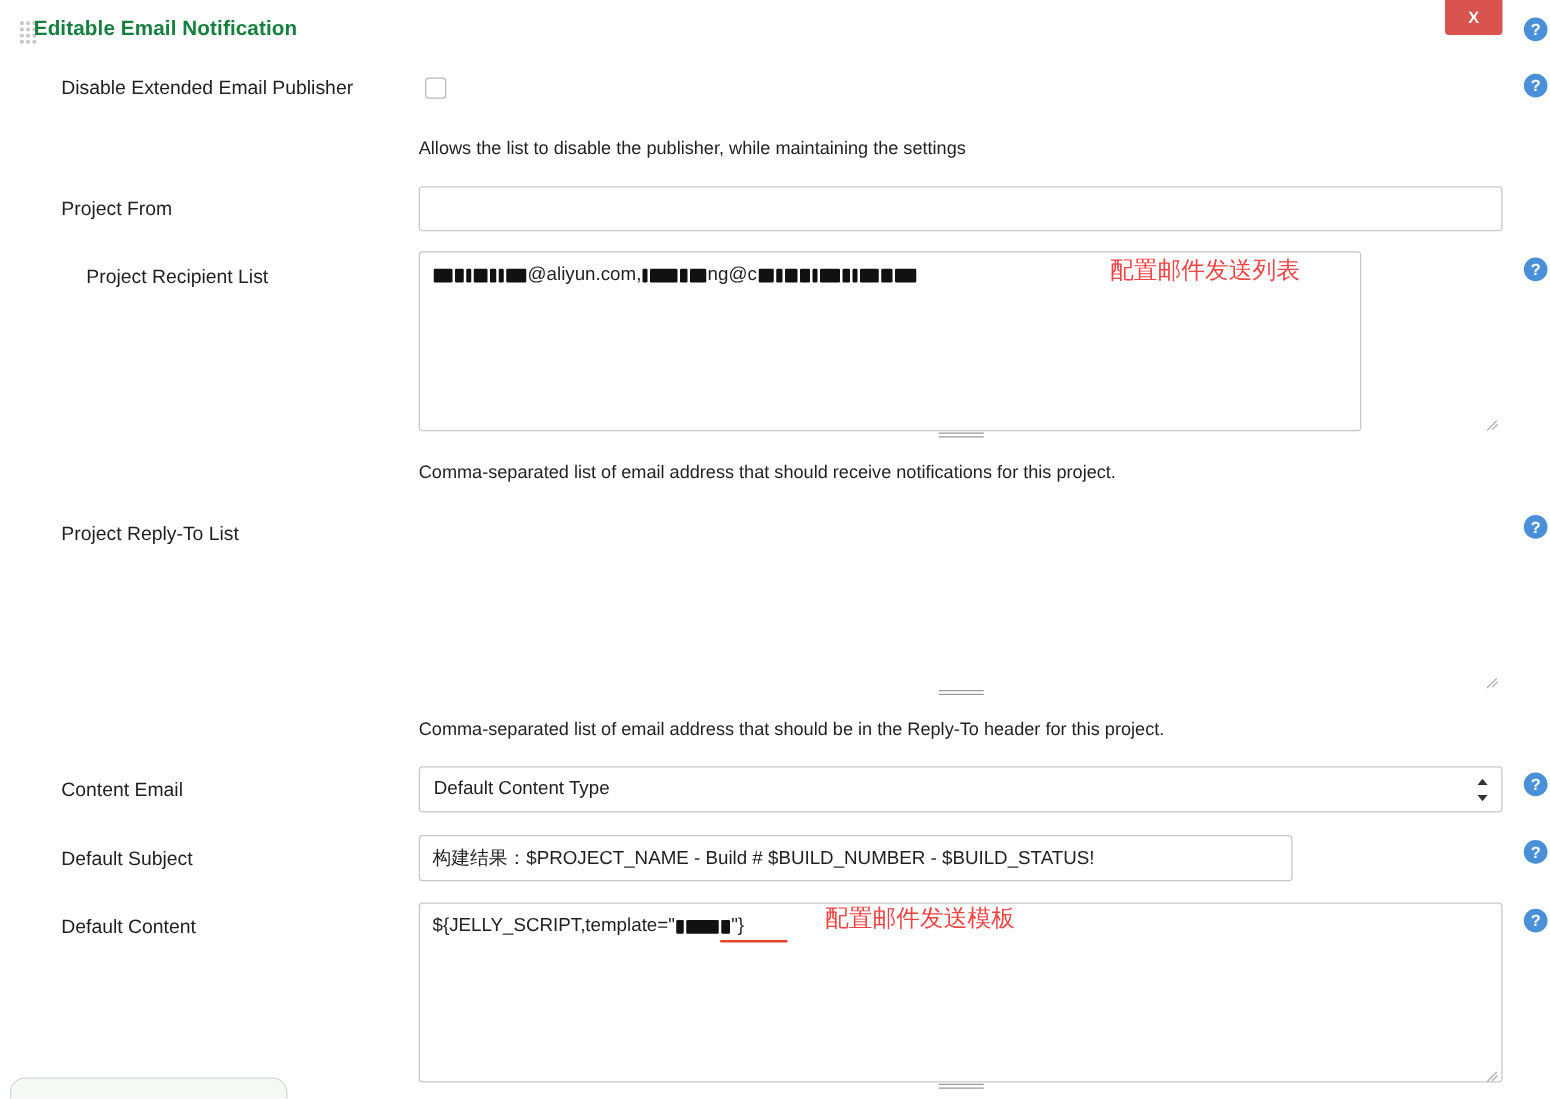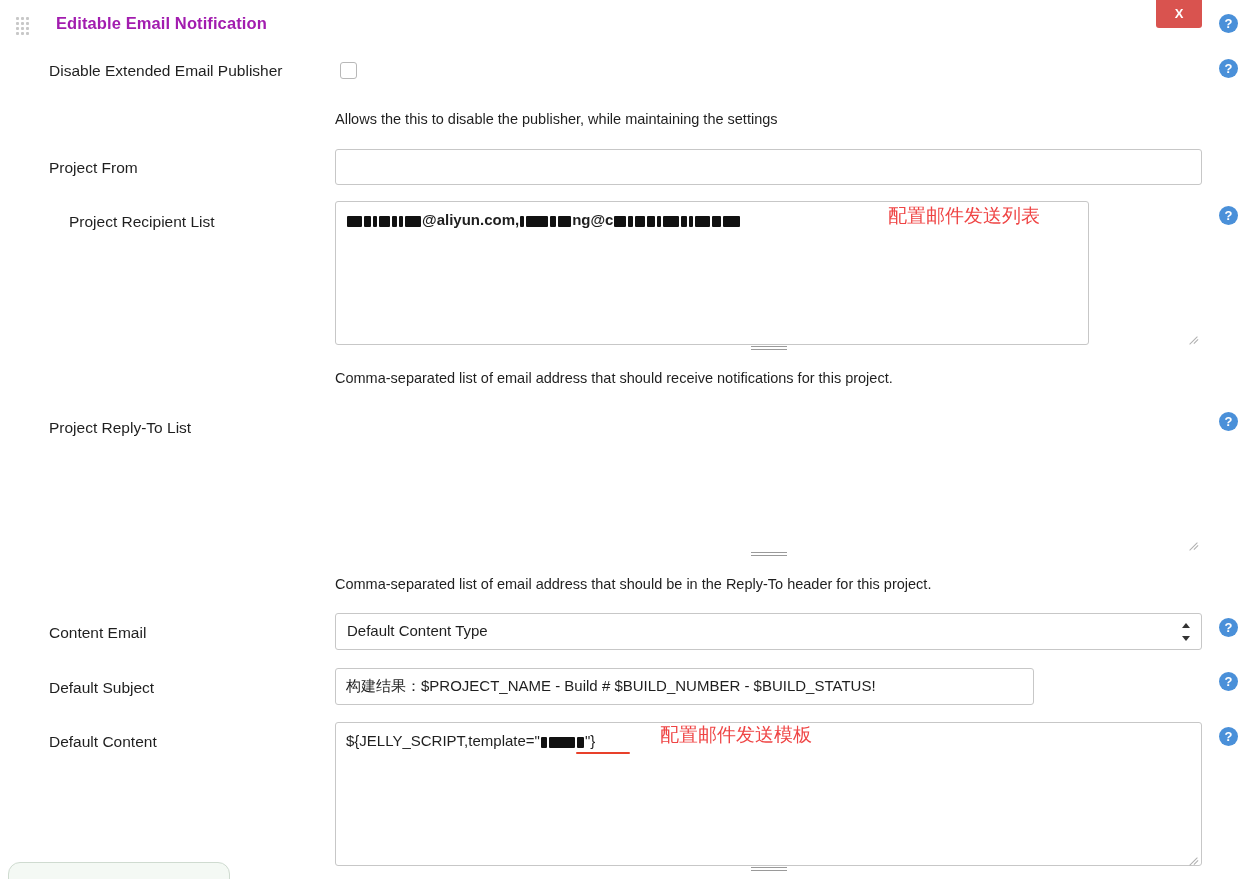--- a/index.html
+++ b/index.html
@@ -37,25 +37,25 @@
   }
   .drag-handle i {
     display: block;
     width: 3px;
     height: 3px;
     background: #c8c8c8;
     border-radius: 1px;
   }
   .panel-title {
     position: absolute;
-    left: 56px;
+    left: 27px;
     top: 14px;
     font-size: 16.5px;
     font-weight: bold;
-    color: #a21caf;
+    color: #15803d;
     letter-spacing: 0.1px;
   }
   .close-button {
     position: absolute;
     left: 1156px;
     top: 0px;
     width: 46px;
     height: 28px;
     background: #d9534f;
     border: none;
@@ -295,27 +295,27 @@
   <div class="help-icon" style="left:1219px; top:14px;"></div>
   <div class="help-icon" style="left:1219px; top:59px;"></div>
   <div class="help-icon" style="left:1219px; top:206px;"></div>
   <div class="help-icon" style="left:1219px; top:412px;"></div>
   <div class="help-icon" style="left:1219px; top:618px;"></div>
   <div class="help-icon" style="left:1219px; top:672px;"></div>
   <div class="help-icon" style="left:1219px; top:727px;"></div>
 
   <div class="field-label" style="top:62px;">Disable Extended Email Publisher</div>
   <div class="checkbox" style="left:340px; top:62px;"></div>
-  <div class="hint-text" style="top:111px;">Allows the this to disable the publisher, while maintaining the settings</div>
+  <div class="hint-text" style="top:111px;">Allows the list to disable the publisher, while maintaining the settings</div>
 
   <div class="field-label" style="top:159px;">Project From</div>
   <input class="text-input" style="left: 335px; top: 149px; width: 867px; height: 36px;" value="">
 
   <div class="field-label" style="top:213px;margin-left:20px;">Project Recipient List</div>
-  <div class="text-area" style="left:335px; top:201px; width:754px; height:144px;font-weight:bold;">
+  <div class="text-area" style="left:335px; top:201px; width:754px; height:144px;">
     <div class="masked-line" style="left:10px; top:9px;">
       <span class="redact" style="width:15px;"></span><span class="redact" style="width:7px;"></span><span class="redact" style="width:4px;"></span><span class="redact" style="width:11px;"></span><span class="redact" style="width:5px;"></span><span class="redact" style="width:4px;"></span><span class="redact" style="width:16px;"></span><span>@aliyun.com,</span><span class="redact" style="width:4px;"></span><span class="redact" style="width:22px;"></span><span class="redact" style="width:6px;"></span><span class="redact" style="width:13px;"></span><span>ng@c</span><span class="redact" style="width:12px;"></span><span class="redact" style="width:5px;"></span><span class="redact" style="width:10px;"></span><span class="redact" style="width:8px;"></span><span class="redact" style="width:4px;"></span><span class="redact" style="width:16px;"></span><span class="redact" style="width:6px;"></span><span class="redact" style="width:4px;"></span><span class="redact" style="width:15px;"></span><span class="redact" style="width:9px;"></span><span class="redact" style="width:17px;"></span>
     </div>
   </div>
   <div class="resize-grip" style="left:1188px; top:331px;"></div>
   <div class="drag-bar" style="left:751px; top:345px;">
       <i></i>
       <i></i>
     </div>
   <div class="annotation" style="left:888px; top:203px;">配置邮件发送列表</div>

